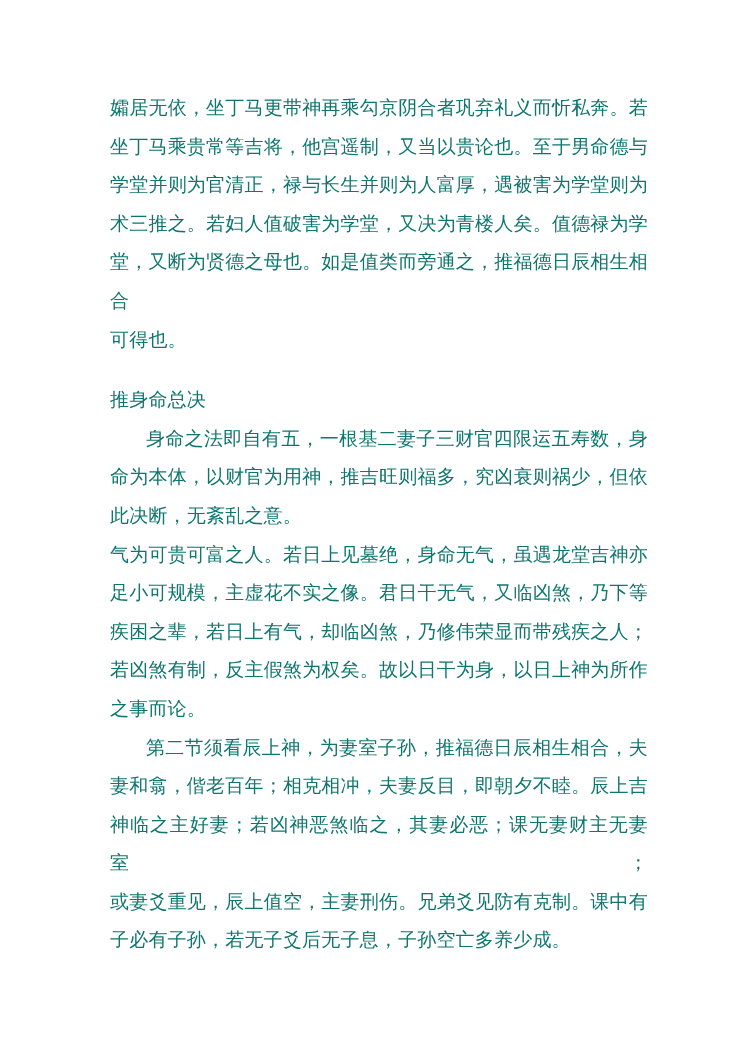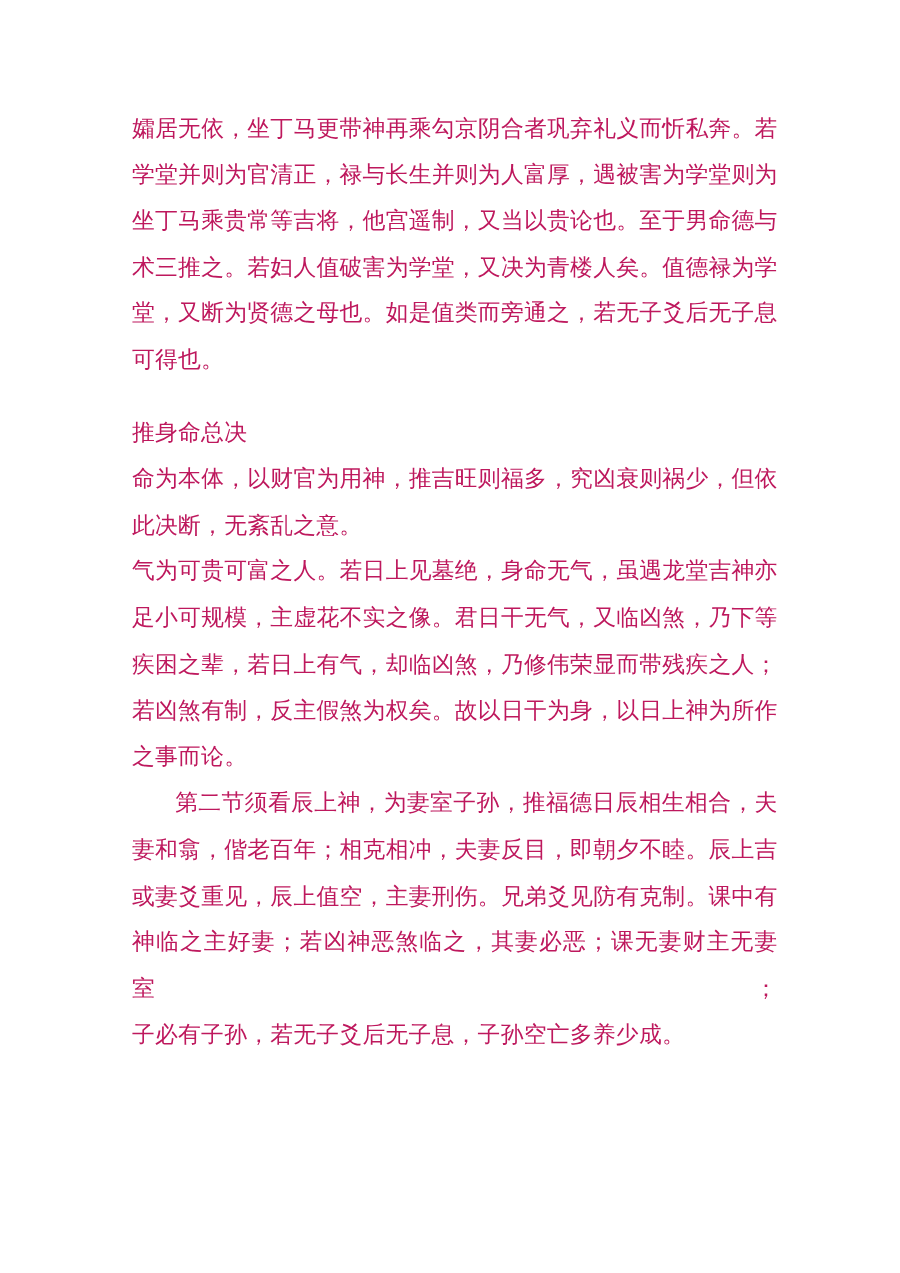--- a/index.html
+++ b/index.html
@@ -10,21 +10,21 @@
   .page {
     position: relative;
     width: 750px;
     height: 1061px;
     margin: 0 auto;
     background: #ffffff;
     box-sizing: border-box;
     padding: 89px 102px 0 110px;
     overflow: hidden;
     font-family: "Liberation Serif", "DejaVu Serif", serif;
-    color: #be185d;
+    color: #0f766e;
   }
   .textblock {
     width: 538px;
     font-size: 19px;
     line-height: 38.6px;
     letter-spacing: 0.2px;
   }
   .line {
     white-space: nowrap;
   }
@@ -53,44 +53,45 @@
   }
 </style>
 </head>
 <body>
 
 <div class="page">
   <div class="textblock">
 
     <div class="para">
       <div class="line just">孀居无依，坐丁马更带神再乘勾京阴合者巩弃礼义而忻私奔。若</div>
+      <div class="line just">坐丁马乘贵常等吉将，他宫遥制，又当以贵论也。至于男命德与</div>
       <div class="line just">学堂并则为官清正，禄与长生并则为人富厚，遇被害为学堂则为</div>
-      <div class="line just">坐丁马乘贵常等吉将，他宫遥制，又当以贵论也。至于男命德与</div>
       <div class="line just">术三推之。若妇人值破害为学堂，又决为青楼人矣。值德禄为学</div>
-      <div class="line just">堂，又断为贤德之母也。如是值类而旁通之，若无子爻后无子息</div>
+      <div class="line just">堂，又断为贤德之母也。如是值类而旁通之，推福德日辰相生相合</div>
       <div class="line end">可得也。</div>
     </div>
 
     <div class="line end heading">推身命总决</div>
 
     <div class="para">
+      <div class="line just indent">身命之法即自有五，一根基二妻子三财官四限运五寿数，身</div>
       <div class="line just">命为本体，以财官为用神，推吉旺则福多，究凶衰则祸少，但依</div>
       <div class="line end">此决断，无紊乱之意。</div>
     </div>
 
     <div class="para">
       <div class="line just">气为可贵可富之人。若日上见墓绝，身命无气，虽遇龙堂吉神亦</div>
       <div class="line just">足小可规模，主虚花不实之像。君日干无气，又临凶煞，乃下等</div>
       <div class="line just">疾困之辈，若日上有气，却临凶煞，乃修伟荣显而带残疾之人；</div>
       <div class="line just">若凶煞有制，反主假煞为权矣。故以日干为身，以日上神为所作</div>
       <div class="line end">之事而论。</div>
     </div>
 
     <div class="para">
       <div class="line just indent">第二节须看辰上神，为妻室子孙，推福德日辰相生相合，夫</div>
       <div class="line just">妻和翕，偕老百年；相克相冲，夫妻反目，即朝夕不睦。辰上吉</div>
+      <div class="line just">神临之主好妻；若凶神恶煞临之，其妻必恶；课无妻财主无妻室；</div>
       <div class="line just">或妻爻重见，辰上值空，主妻刑伤。兄弟爻见防有克制。课中有</div>
-      <div class="line just">神临之主好妻；若凶神恶煞临之，其妻必恶；课无妻财主无妻室；</div>
       <div class="line end">子必有子孙，若无子爻后无子息，子孙空亡多养少成。</div>
     </div>
 
   </div>
 </div>
 
 </body></html>

